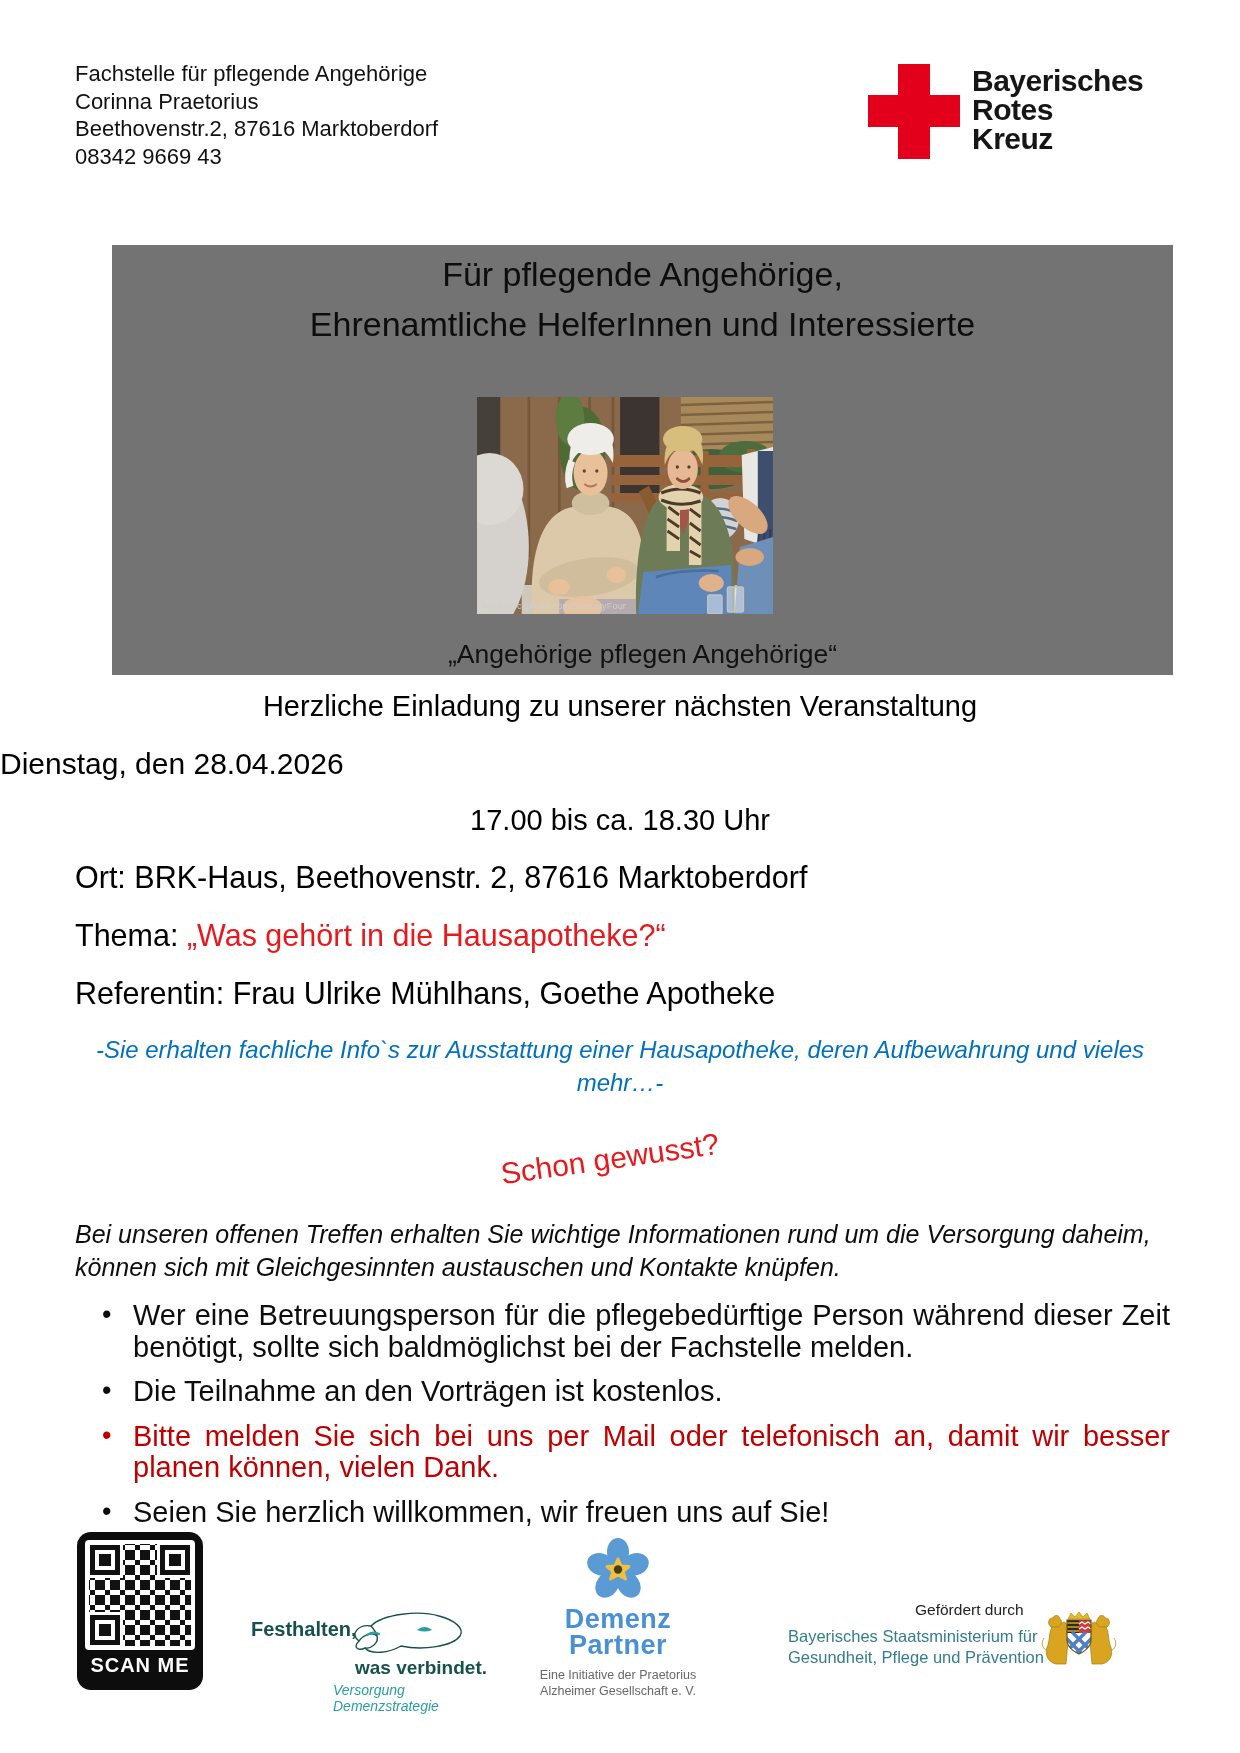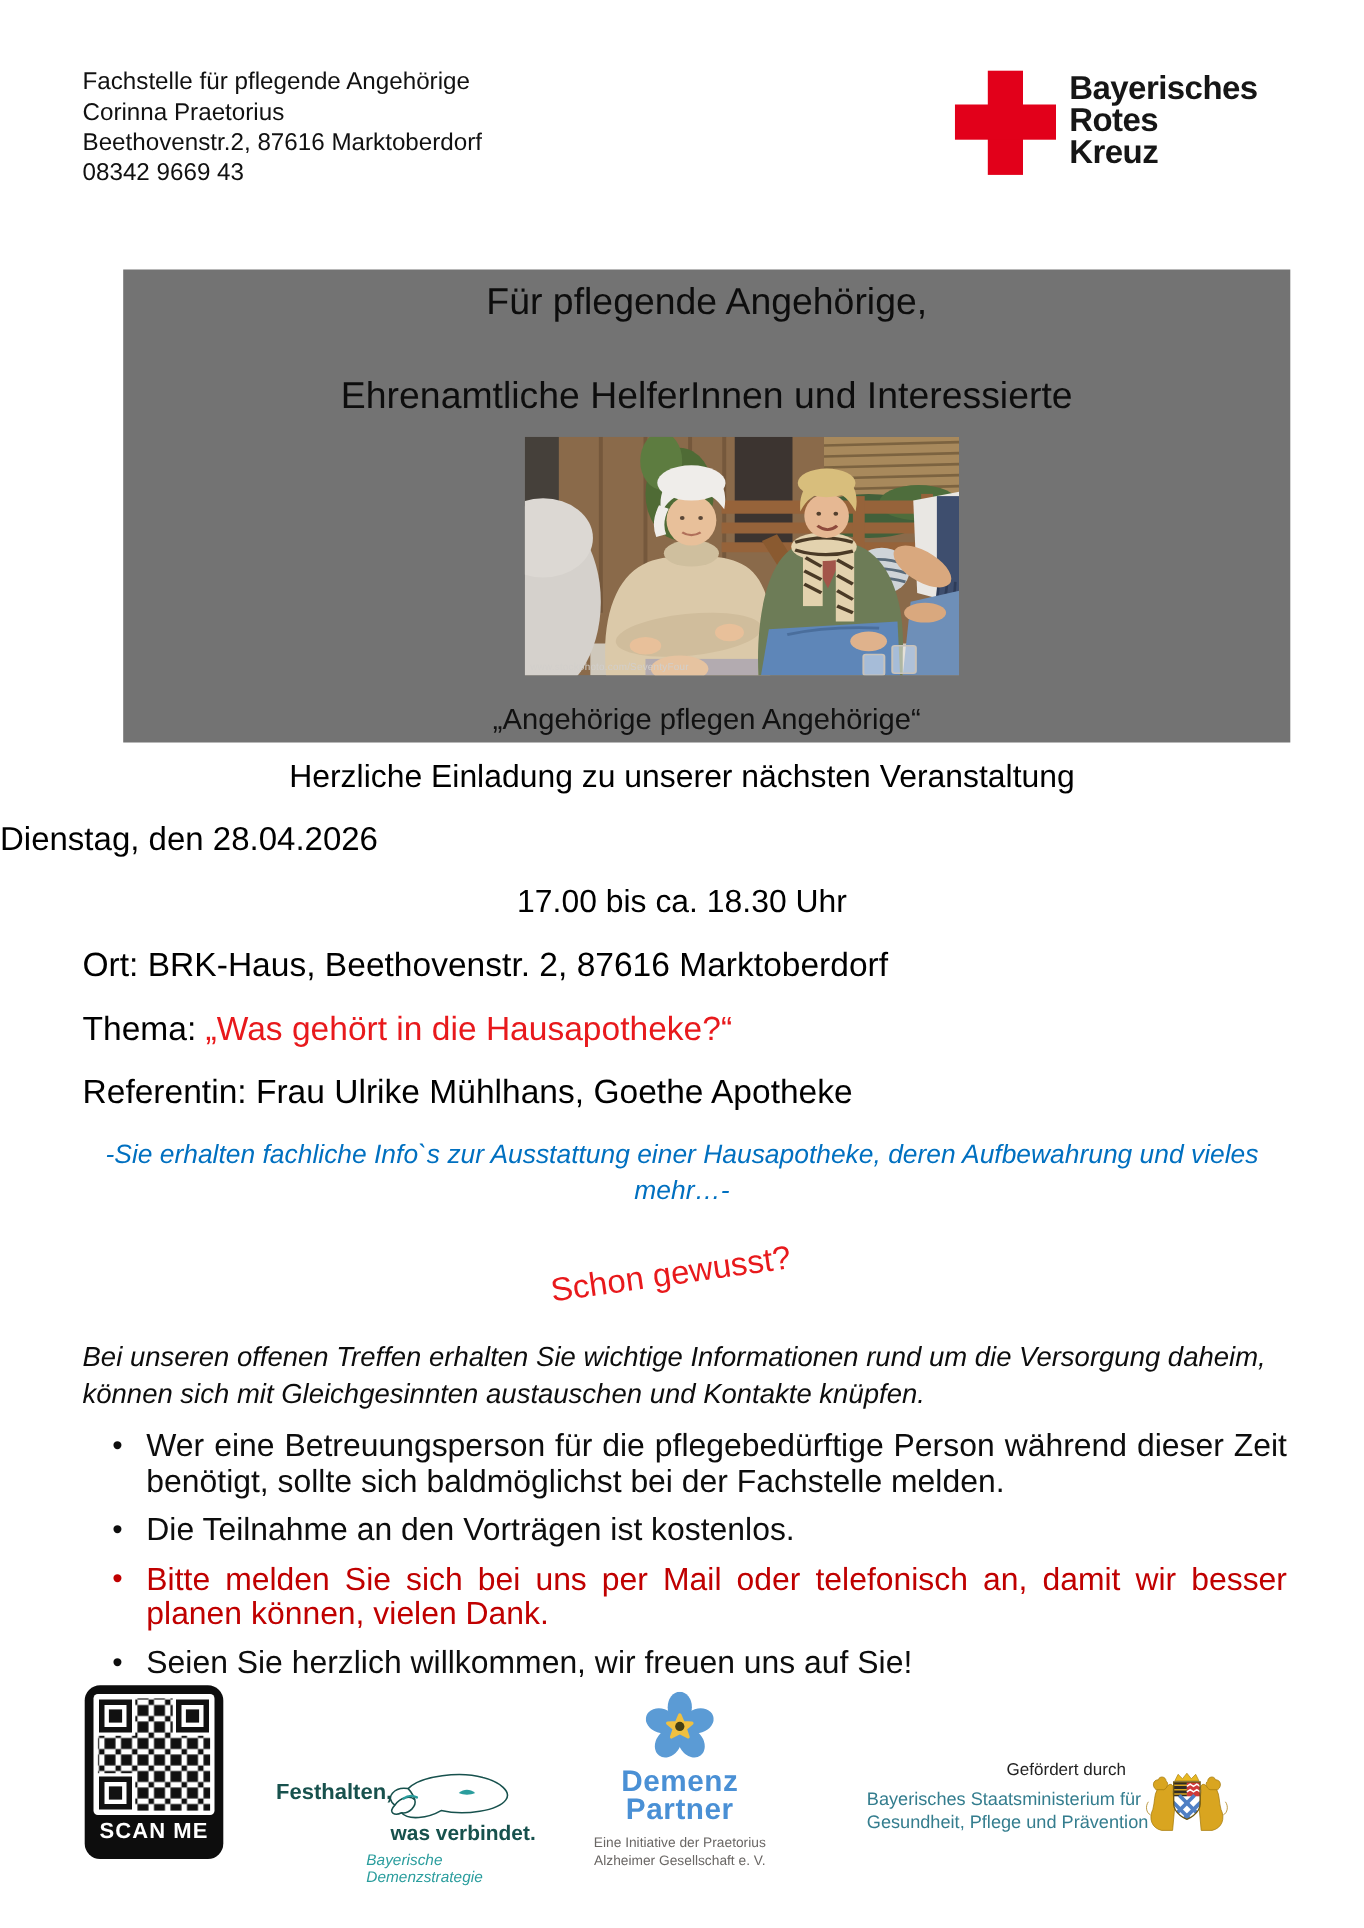--- a/index.html
+++ b/index.html
@@ -12,22 +12,22 @@
 
   
   .contact { left:75px; top:60px; font-size:22px; line-height:27.5px; color:#111; }
   .brk { left:868px; top:62px; width:300px; height:100px; }
   .brk-cross { position:absolute; left:0; top:2px; }
   .brk-text { position:absolute; left:104px; top:4px; font-size:30px; font-weight:bold; line-height:29px; color:#161616; letter-spacing:-0.5px; }
 
   
   .graybox { left:112px; top:245px; width:1061px; height:430px; background:#737373; }
   .gb-t1 { position:absolute; left:0; top:10px; width:100%; text-align:center; font-size:34px; color:#0d0d0d; }
-  .gb-t2 { position:absolute; left:0; top:60px; width:100%; text-align:center; font-size:34px; color:#0d0d0d;margin-top:36px; }
-  .photo { position:absolute; left:365px; top:152px; width:395px; height:217px; overflow:hidden; }
+  .gb-t2 { position:absolute; left:0; top:60px; width:100%; text-align:center; font-size:34px; color:#0d0d0d; }
+  .photo { position:absolute; left:365px; top:152px; width:296px; height:217px; overflow:hidden; }
   .photo svg { display:block; width:100%; height:100%; }
   .watermark { position:absolute; left:5px; bottom:3px; font-size:9px; color:#d2cfcb; letter-spacing:0.2px; }
   .gb-caption { position:absolute; left:0; top:394px; width:100%; text-align:center; font-size:26.5px; color:#111; }
 
   
   .l-invite { left:0; top:690px; width:1240px; text-align:center; font-size:29px; }
   .l-date   { left:0; top:747px; width:1240px; text-align:left; font-size:30px; font-weight:normal; }
   .l-time   { left:0; top:804px; width:1240px; text-align:center; font-size:29px; }
   .l-ort    { left:75px; top:860px; font-size:30.5px; }
   .l-thema  { left:75px; top:918px; font-size:30.5px; }
@@ -271,21 +271,21 @@
     <svg class="fh-svg" width="130" height="56" viewBox="0 0 130 56">
       <g fill="#ffffff" stroke="#17514d" stroke-width="1.4" stroke-linejoin="round">
         <path d="M20,33 C10,26 20,16 32,18 C44,6 80,2 100,8 C116,12 126,21 121,28 C114,38 84,43 62,38 C50,45 32,47 26,40 C20,43 13,40 20,33 Z"></path>
         <path d="M20,33 C25,26 34,24 38,28 C40,34 33,41 26,40" fill="none"></path>
         <path d="M32,18 C36,22 38,27 38,28" fill="none"></path>
       </g>
       <path d="M78,22 c5,-4 10,-4 15,0 c-5,2 -10,2 -15,0 Z" fill="#2a9d9d"></path>
       <path d="M28,27 c4,-3 8,-3 12,-1" stroke="#2a9d9d" stroke-width="2.2" fill="none" stroke-linecap="round"></path>
     </svg>
     <span class="fh-2">was verbindet.</span>
-    <span class="fh-3">Bayerische Demenzstrategie</span>
+    <span class="fh-3">Versorgung Demenzstrategie</span>
   </div>
 
   <div class="abs demenz">
     <svg class="dz-flower" width="70" height="64" viewBox="0 0 70 64">
       <g fill="#5b9bd5">
         <ellipse cx="35" cy="14" rx="11" ry="14"></ellipse>
         <ellipse cx="52" cy="26.4" rx="11" ry="14" transform="rotate(72 52 26.4)"></ellipse>
         <ellipse cx="45.6" cy="46.6" rx="11" ry="14" transform="rotate(144 45.6 46.6)"></ellipse>
         <ellipse cx="24.4" cy="46.6" rx="11" ry="14" transform="rotate(216 24.4 46.6)"></ellipse>
         <ellipse cx="17.9" cy="26.4" rx="11" ry="14" transform="rotate(288 17.9 26.4)"></ellipse>

